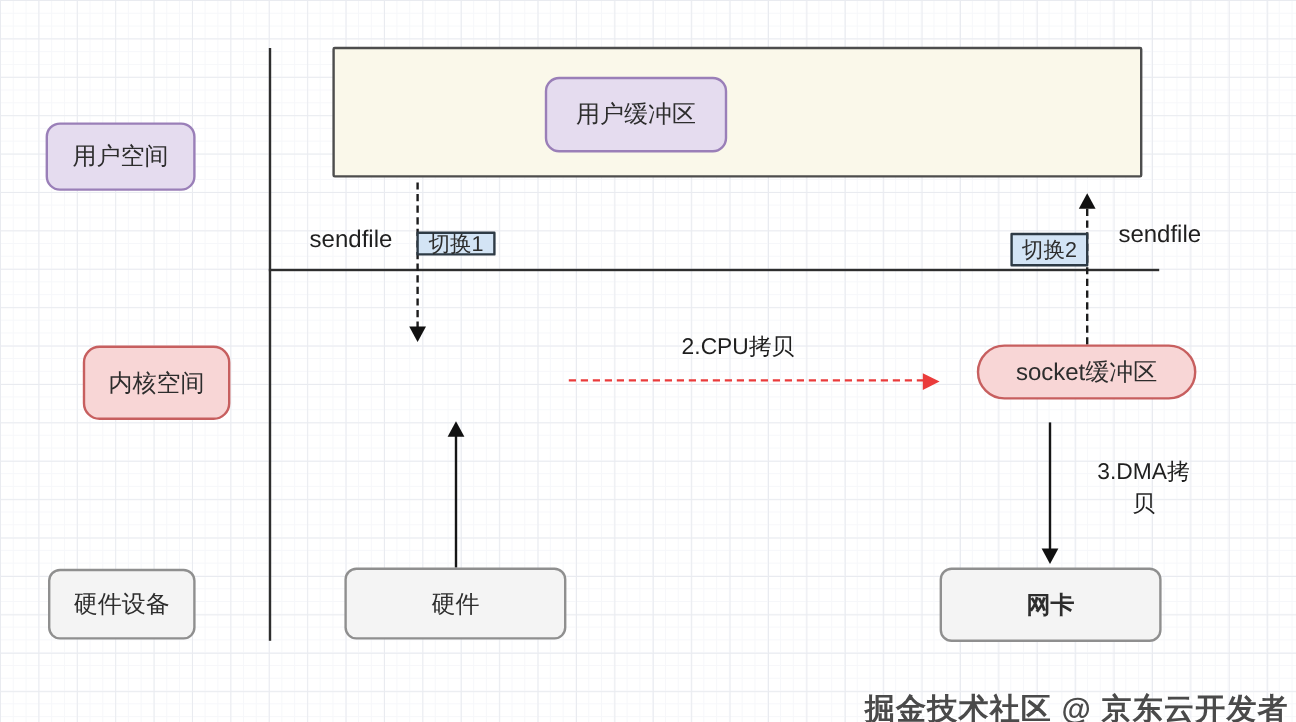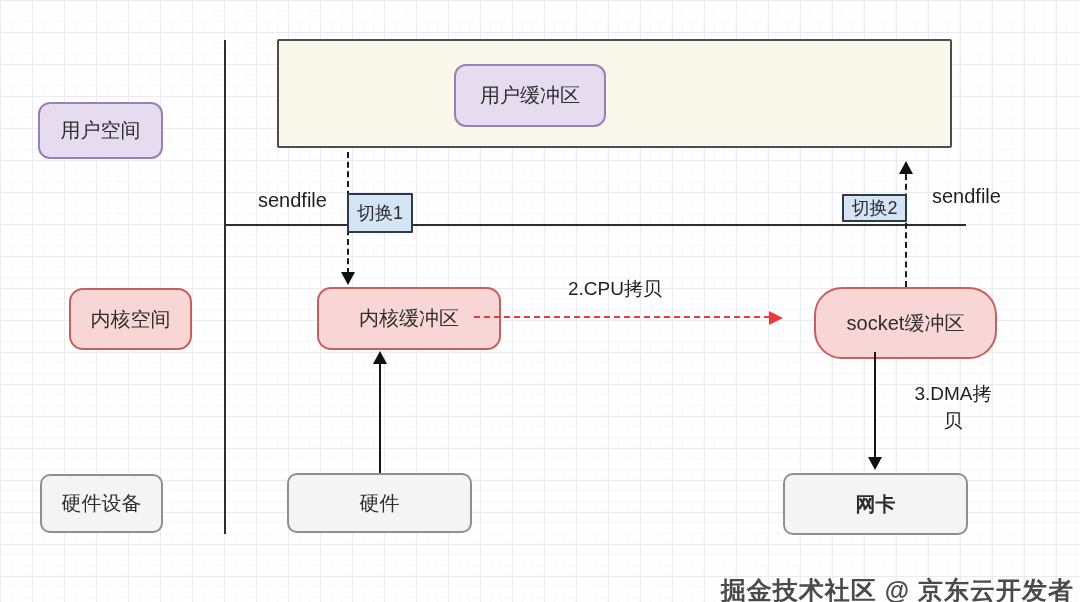--- a/index.html
+++ b/index.html
@@ -42,25 +42,25 @@
   .spine-h { left:224px; top:224px; width:742px; }
 
   .lane-user   { left:38px;  top:102px; width:125px; height:57px; }
   .lane-kernel { left:40px;  top:288px; width:123px; height:62px; }
   .lane-hw     { left:40px;  top:474px; width:123px; height:59px; }
 
   .user-container { left:277px; top:39px; width:675px; height:109px; }
   .user-buffer    { left:175px; top:23px; width:152px; height:63px; }
 
   .kernel-buffer { left:288px; top:287px; width:184px; height:63px; }
-  .socket-buffer { left:785px; top:287px; width:183px; height:72px;border-radius:28px; }
+  .socket-buffer { left:785px; top:287px; width:183px; height:46px;border-radius:28px; }
   .hw-box  { left:287px; top:473px; width:185px; height:60px; }
   .nic-box { left:783px; top:473px; width:185px; height:62px;font-weight:bold; }
 
-  .switch1 { left:347px; top:193px; width:66px; height:40px; }
+  .switch1 { left:347px; top:193px; width:66px; height:20px; }
   .switch2 { left:842px; top:194px; width:65px; height:28px; }
 
   .sendfile-left  { left:258px; top:189px; font-size:20px; }
   .sendfile-right { left:932px; top:185px; font-size:20px; }
 
   .cpu-label  { left:558px; top:276px; width:114px; text-align:center; font-size:19px; white-space:nowrap; }
   .dma1-label { left:258px; top:380px; width:90px; text-align:center; font-size:19px; line-height:27px; white-space:normal; }
   .dma3-label { left:908px; top:380px; width:90px; text-align:center; font-size:19px; line-height:27px; white-space:normal; }
 
   .dd-line { left:347px; top:152px; height:122px; }
@@ -102,21 +102,20 @@
   <div class="vdash dd-line"></div>
   <div class="ah down dd-head"></div>
   <div class="t sendfile-left">sendfile</div>
   <div class="node blue switch1">切换1</div>
 
   <div class="vdash du-line"></div>
   <div class="ah up du-head"></div>
   <div class="t sendfile-right">sendfile</div>
   <div class="node blue switch2">切换2</div>
 
-  <div class="node pink kernel-buffer">内核缓冲区</div>
   <div class="node pink socket-buffer">socket缓冲区</div>
 
   <div class="hdash-red red-line"></div>
   <div class="ah right-red red-head"></div>
   <div class="t cpu-label">2.CPU拷贝</div>
 
   <div class="vsolid su-line"></div>
   <div class="ah up su-head"></div>
 
   <div class="vsolid sd-line"></div>

